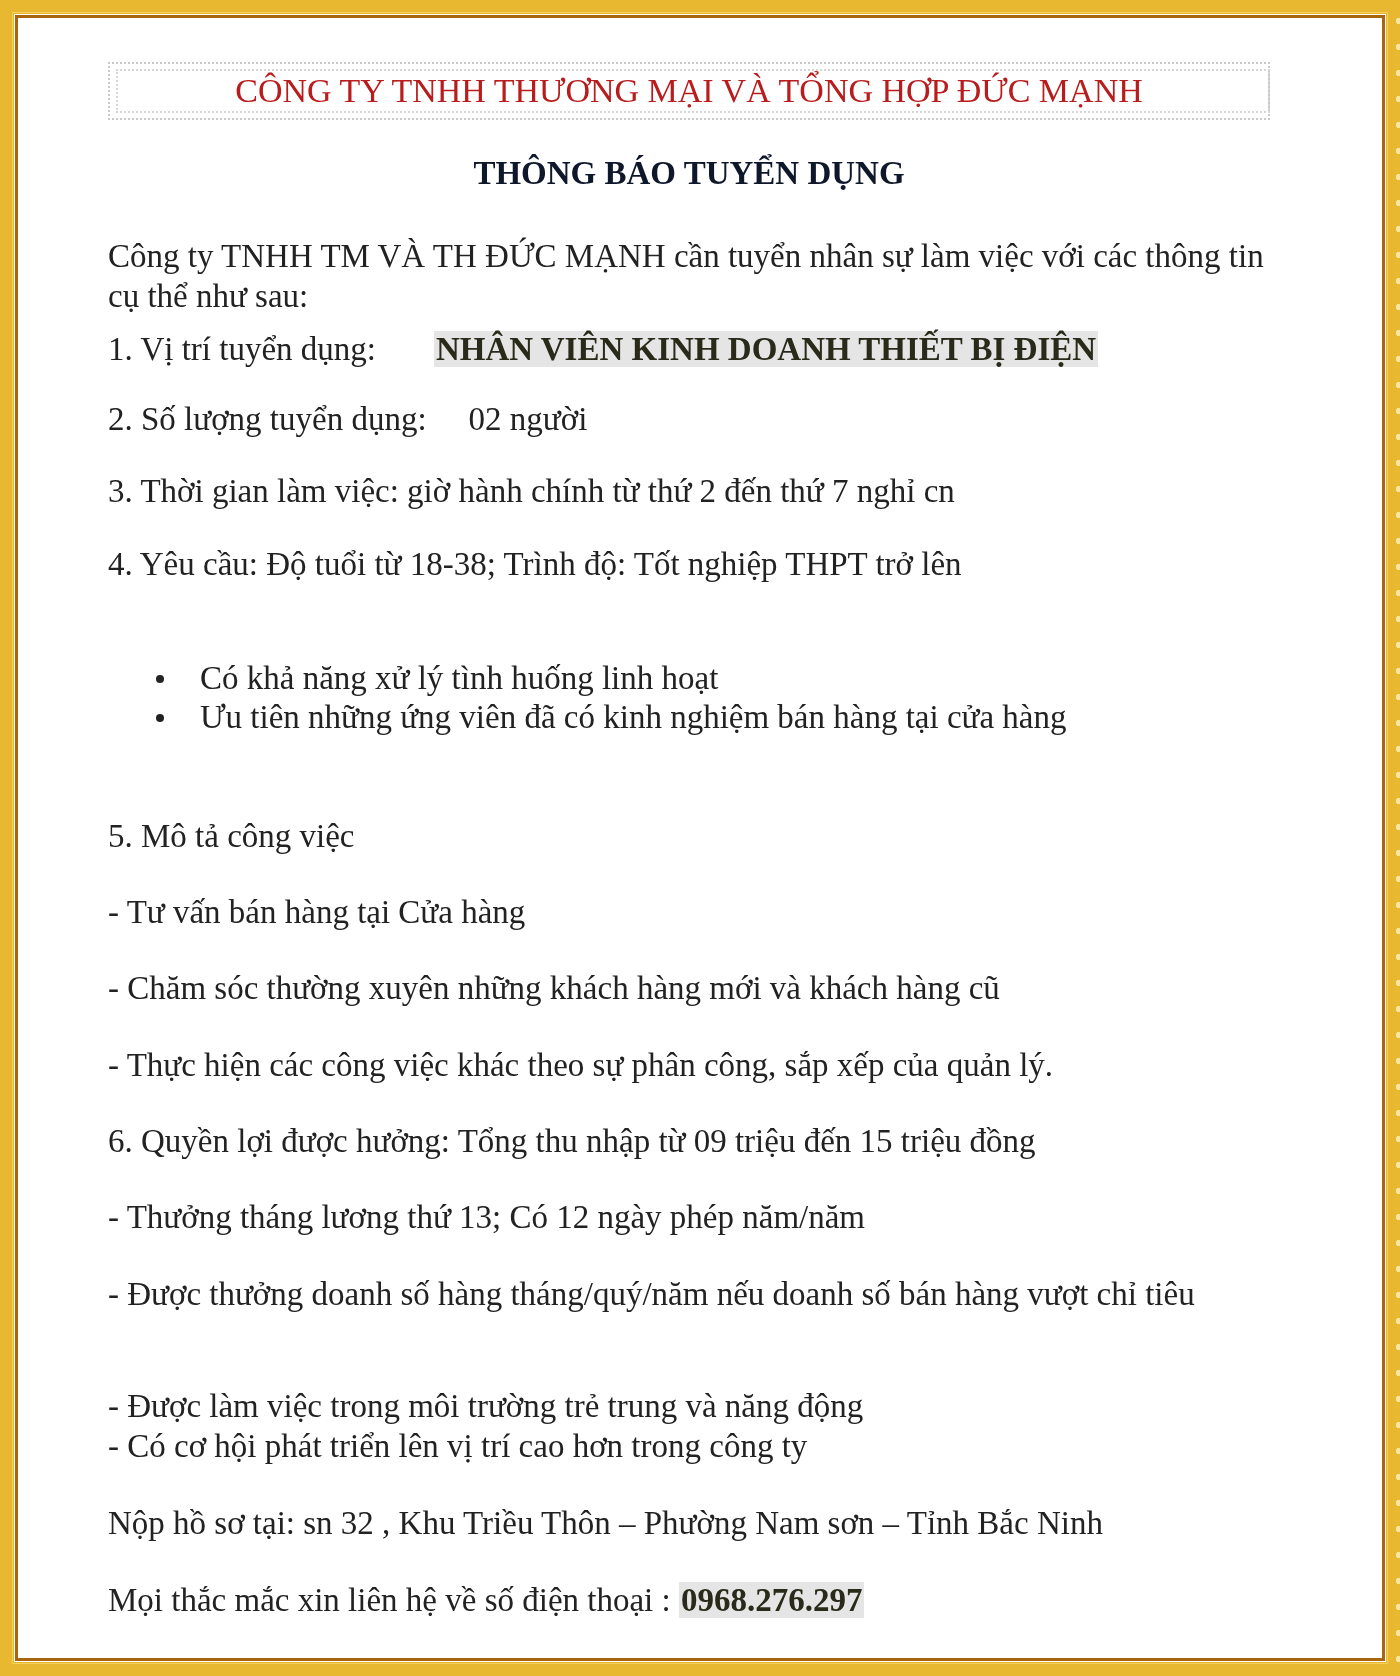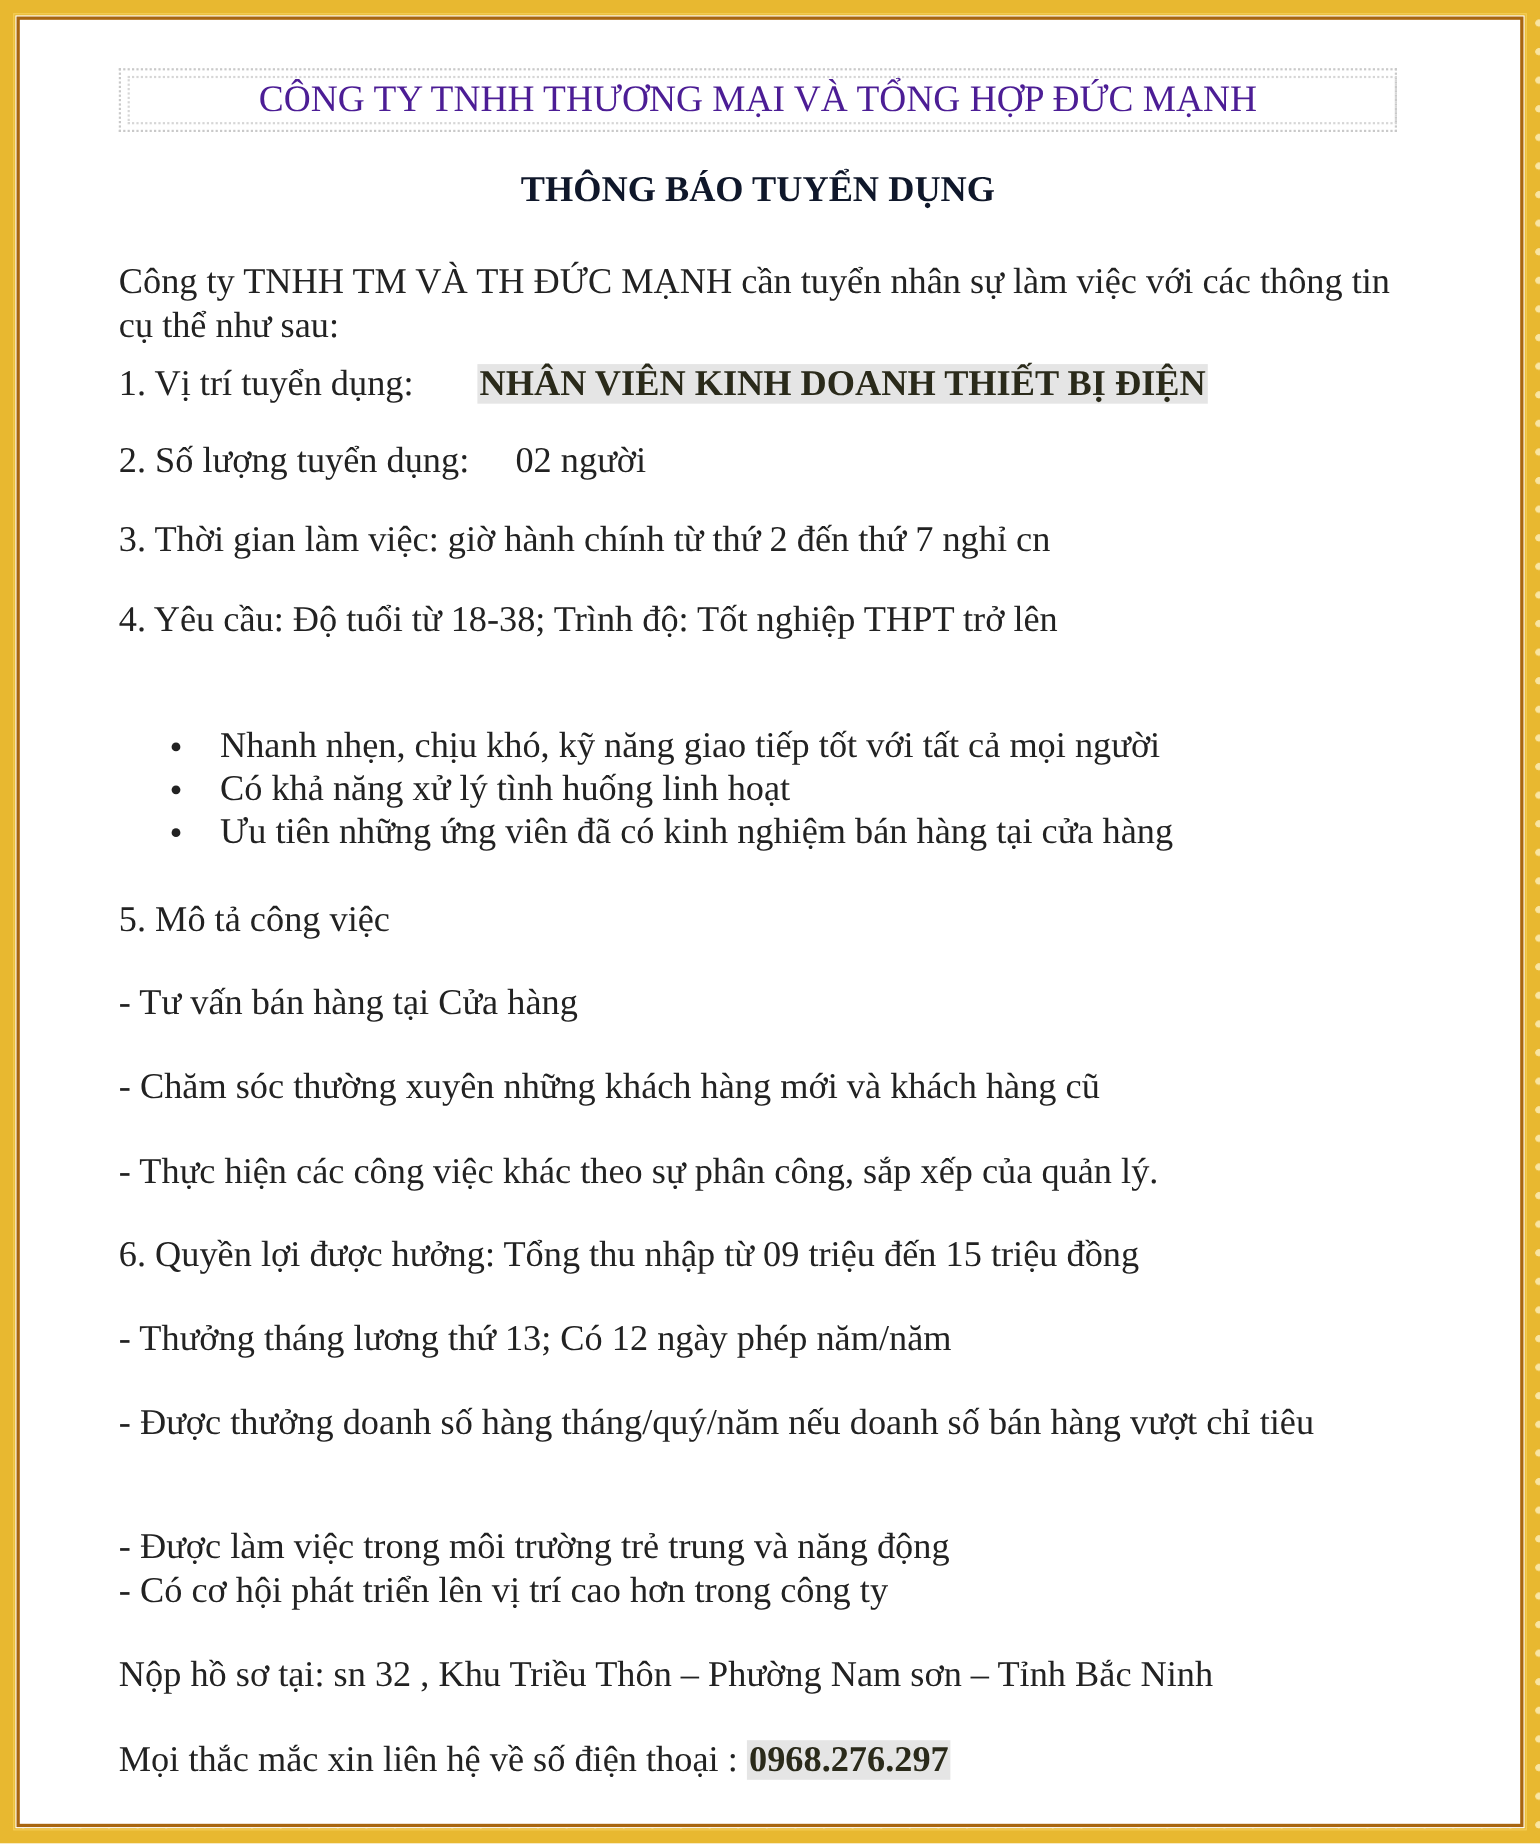--- a/index.html
+++ b/index.html
@@ -50,21 +50,21 @@
       border: 2px dotted #c9c9c9;
       box-sizing: border-box;
     }
     .company-box::before {
       content: ""; position: absolute; left: 6px; top: 5px; right: -2px; bottom: 5px;
       border: 2px dotted #d6d6d6;
     }
     .company-name {
       position: absolute; left: 0; right: 0; top: 8px;
       text-align: center; font-size: 34px; letter-spacing: 0px;
-      color: #4c1d95; white-space: nowrap;
+      color: #b91c1c; white-space: nowrap;
     }
 
     .title {
       position: absolute; left: 108px; width: 1162px; top: 155px;
       text-align: center; font-weight: bold; font-size: 33px; color: #0f172a;
     }
 
     .line {
       position: absolute; left: 108px; font-size: 33px; line-height: 38px;
       white-space: nowrap; color: #222222;
@@ -110,21 +110,20 @@
 
   <div class="line" style="top:400px;">
     <span>2. Số lượng tuyển dụng:</span><span class="label-gap" style="width:42px;"></span><span>02 người</span>
   </div>
 
   <div class="line" style="top:472px;">3. Thời gian làm việc: giờ hành chính từ thứ 2 đến thứ 7 nghỉ cn</div>
 
   <div class="line" style="top:545px;">4. Yêu cầu: Độ tuổi từ 18-38; Trình độ: Tốt nghiệp THPT trở lên</div>
 
   <ul class="bullets">
-    <li><span class="dot"></span><span>Nhanh nhẹn, chịu khó, kỹ năng giao tiếp tốt với tất cả mọi người</span></li>
     <li><span class="dot"></span><span>Có khả năng xử lý tình huống linh hoạt</span></li>
     <li><span class="dot"></span><span>Ưu tiên những ứng viên đã có kinh nghiệm bán hàng tại cửa hàng</span></li>
   </ul>
 
   <div class="line" style="top:817px;">5. Mô tả công việc</div>
   <div class="line" style="top:893px;">- Tư vấn bán hàng tại Cửa hàng</div>
   <div class="line" style="top:969px;">- Chăm sóc thường xuyên những khách hàng mới và khách hàng cũ</div>
   <div class="line" style="top:1046px;">- Thực hiện các công việc khác theo sự phân công, sắp xếp của quản lý.</div>
 
   <div class="line" style="top:1122px;">6. Quyền lợi được hưởng: Tổng thu nhập từ 09 triệu đến 15 triệu đồng</div>

